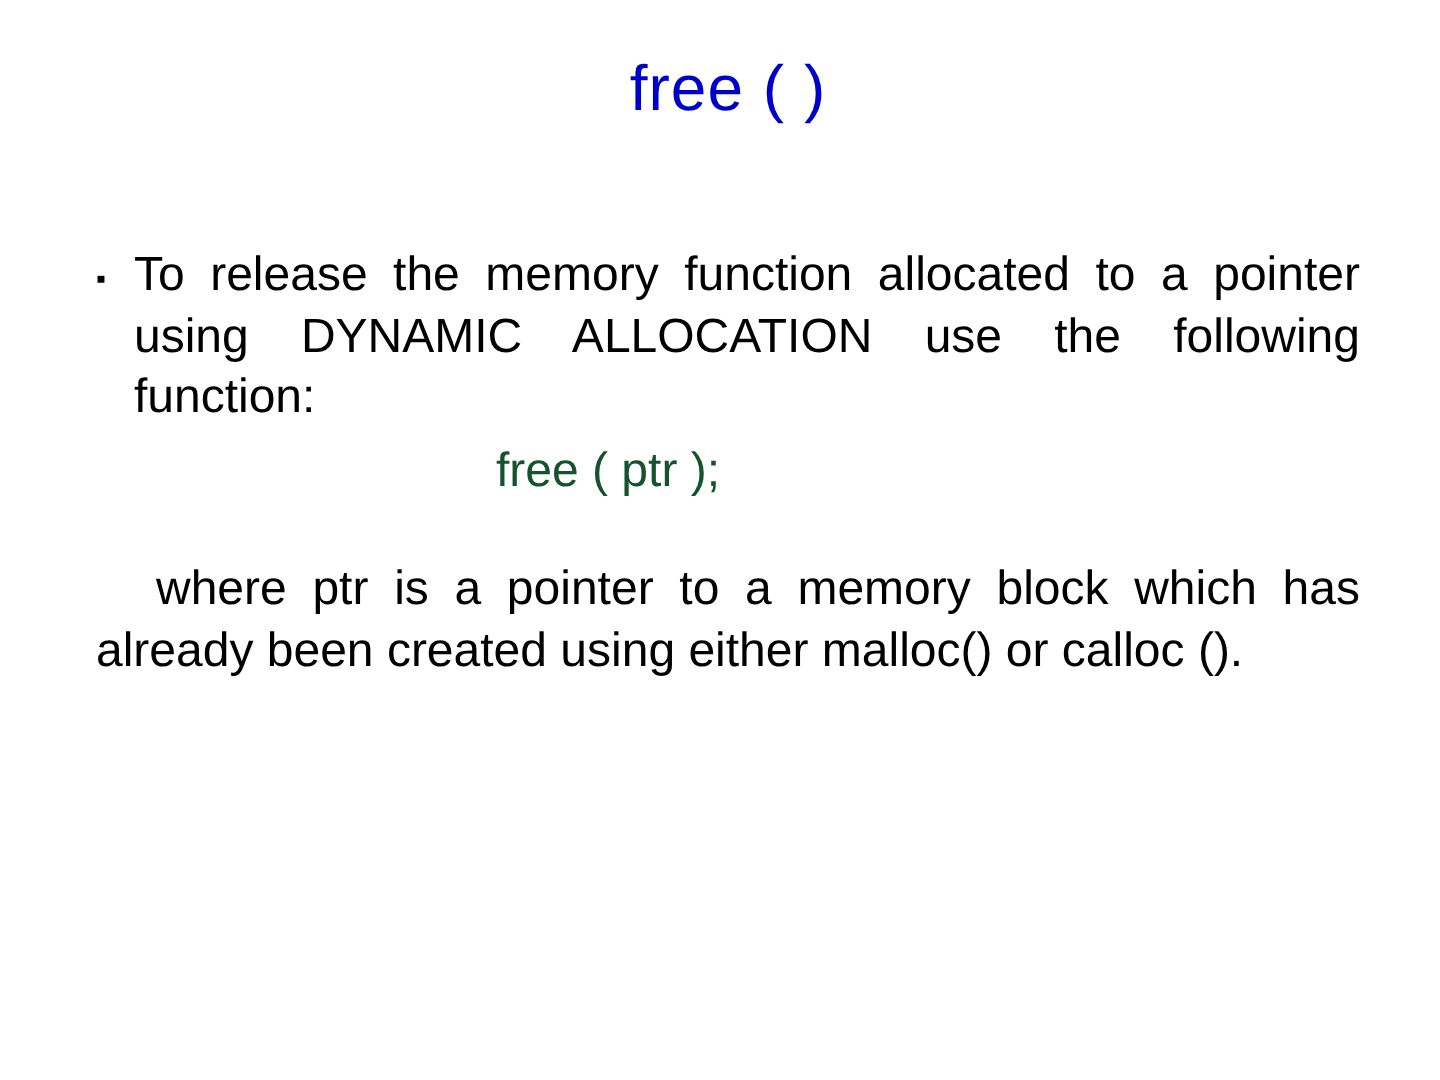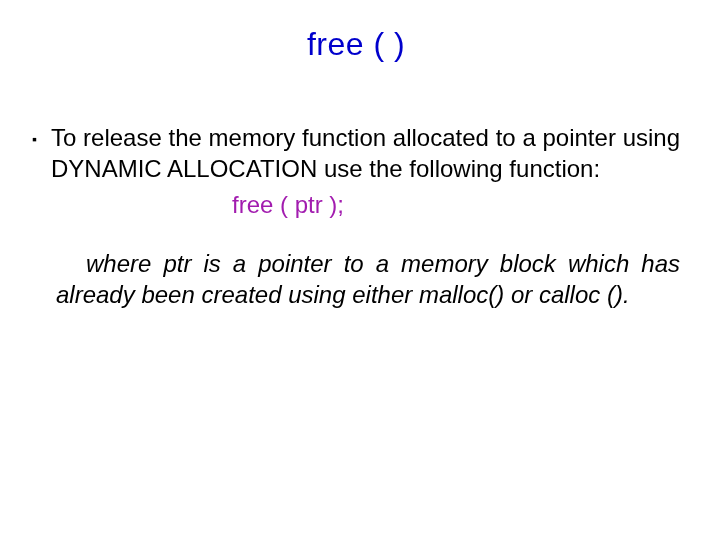--- a/index.html
+++ b/index.html
@@ -8,21 +8,21 @@
     width: 720px;
     height: 540px;
     background: #ffffff;
     font-family: Arial, Helvetica, sans-serif;
     color: #000;
   }
   .slide {
     box-sizing: border-box;
     width: 720px;
     height: 444px;
-    padding: 26px 40px 40px 32px;
+    padding: 26px 40px 40px 48px;
   }
   .title {
     text-align: center;
     font-size: 32px;
     color: #0000cc;
     font-weight: 400;
     margin: 0 0 60px 0;
     letter-spacing: 0.5px;
   }
   .body {
@@ -40,30 +40,28 @@
     line-height: 30px;
     margin-right: 14px;
     margin-top: 1px;
   }
   .para {
     flex: 1 1 auto;
     text-align: justify;
     text-justify: inter-word;
   }
   .code-line {
-    color: #a21caf;
+    color: #14532d;
     margin: 4px 0 28px 0;
     padding-left: 200px;
   }
   .follow {
     text-align: justify;
     text-justify: inter-word;
-    margin-left: 24px;
     text-indent: 30px;
-    font-style: italic;
   }
 </style>
 </head>
 <body>
 
 <div class="slide">
   <h1 class="title">free ( )</h1>
 
   <div class="body">
     <div class="bullet">

